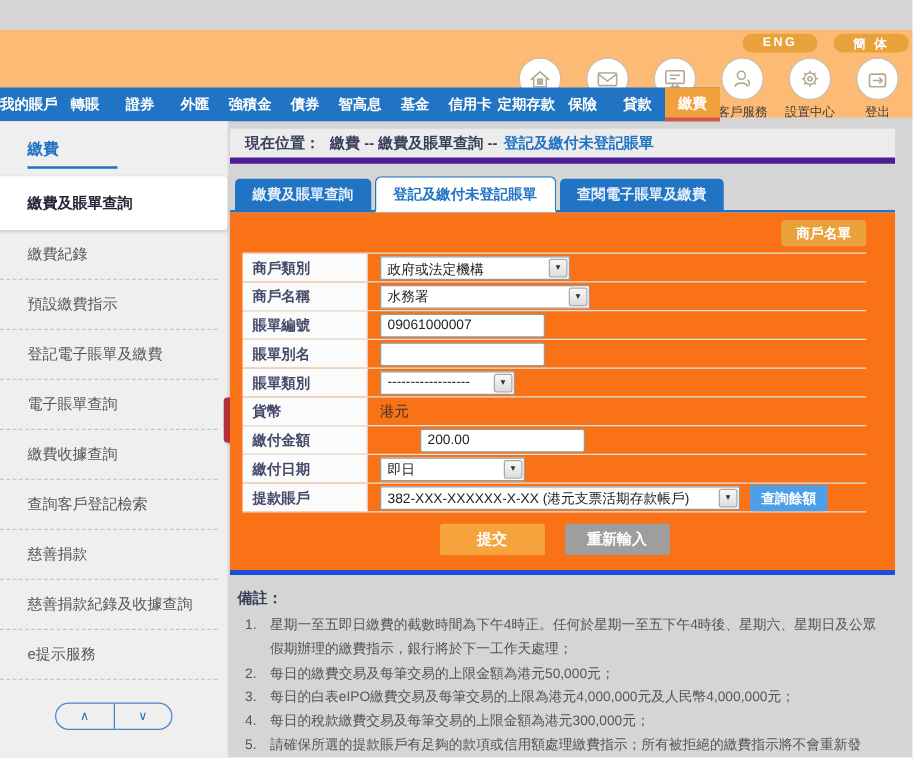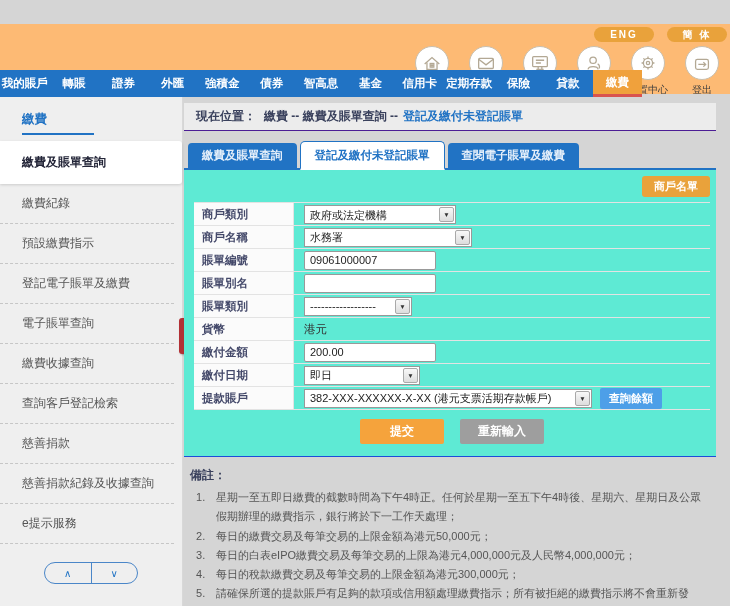--- a/index.html
+++ b/index.html
@@ -14,21 +14,21 @@
     font-weight:bold; border:none; border-radius:8px; display:flex; align-items:center;
     justify-content:center; letter-spacing:2px; cursor:pointer; }
   .quick-icons { position:absolute; top:22px; right:1px; display:flex; }
   .qitem { width:54px; display:flex; flex-direction:column; align-items:center; cursor:pointer; }
   .qcircle { width:34px; height:34px; border:1px solid #C9BFAE; border-radius:50%;
     display:flex; align-items:center; justify-content:center; background:#fff; }
   .qcircle svg { stroke:#B3A894; fill:none; stroke-width:1.4; }
   .qlabel { font-size:10px; color:#3d3d3d; margin-top:3px; white-space:nowrap; }
 
   
-  .nav { position:absolute; top:70px; left:0; width:642px; height:27px; background:#2173C4;
+  .nav { position:absolute; top:70px; left:0; width:576px; height:27px; background:#2173C4;
     display:flex; }
   .nav-item { flex:1; color:#fff; font-size:11.5px; font-weight:bold; display:flex;
     align-items:center; justify-content:center; cursor:pointer; white-space:nowrap; }
   .nav-item.active { background:#F0A13C; border-bottom:3px solid #D9534F; }
 
   
   .sidebar { position:absolute; top:97px; left:0; width:183px; height:509px;
     background:#EFEFEF; border-right:1px solid #D8D8D8; }
   .side-header { margin:14px 0 0 22px; padding-bottom:5px; width:72px; color:#2173C4;
     font-size:12.5px; font-weight:bold; border-bottom:2px solid #2173C4; }
@@ -38,35 +38,35 @@
     padding:13px 10px 13px 22px; border-bottom:none; box-shadow:0 1px 3px rgba(0,0,0,.15);
     border-radius:0 3px 3px 0; }
   .scroll-pill { position:absolute; left:44px; bottom:22px; width:94px; height:22px;
     border:1px solid #4A86C8; border-radius:12px; display:flex; background:#EFEFEF; }
   .scroll-half { flex:1; display:flex; align-items:center; justify-content:center;
     color:#2173C4; font-size:10px; cursor:pointer; }
   .scroll-half:first-child { border-right:1px solid #4A86C8; }
 
   
   .content { position:absolute; top:97px; left:184px; width:546px; height:509px; }
-  .breadcrumb { margin-top:6px; height:28px; background:#ECECEC; border-bottom:1px solid #4c1d95;
+  .breadcrumb { margin-top:6px; height:28px; background:#ECECEC; border-bottom:5px solid #4c1d95;
     display:flex; align-items:center; padding-left:12px; font-size:12px; font-weight:bold;
     color:#39405C; width:532px; }
   .breadcrumb .cur { color:#2173C4; margin-left:5px; }
   .breadcrumb .pathtxt { margin-left:8px; }
 
   .tabbar { margin-top:10px; width:532px; display:flex; align-items:flex-end;
     border-bottom:2px solid #2173C4; padding-left:4px; }
   .tab { height:25px; padding:0 14px; background:#2173C4; color:#E4EFFA; font-size:11.5px;
     font-weight:bold; display:flex; align-items:center; margin-right:3px;
     border-radius:4px 4px 0 0; cursor:pointer; white-space:nowrap; }
   .tab.active { background:#fff; color:#2173C4; border:1px solid #2173C4; border-bottom:2px solid #fff;
     margin-bottom:-2px; height:29px; border-radius:5px 5px 0 0; }
 
-  .whitecard { width:532px; background:#5eead4; padding:6px 6px 8px 10px; border-bottom:1px solid #1d4ed8; }
+  .whitecard { width:532px; background:#f97316; padding:6px 23px 8px 10px; border-bottom:4px solid #1d4ed8; }
   .merchant-row { display:flex; justify-content:flex-end; }
   .merchant-btn { background:#E9A23B; color:#fff; font-size:11px; font-weight:bold; border:none;
     border-radius:3px; padding:3px 12px; cursor:pointer; }
 
   .formtable { margin-top:5px; border-top:1px solid #E3E3E3; }
   .frow { display:flex; align-items:center; border-bottom:1px solid #E3E3E3; height:23px; }
   .flabel { width:100px; padding-left:8px; font-size:11.5px; color:#44496a; font-weight:bold;
     align-self:stretch; display:flex; align-items:center; border-right:1px solid #E3E3E3;
     background:#FBFBFB;text-align:right; }
   .ffield { display:flex; align-items:center; padding-left:10px; flex:1; }
@@ -270,21 +270,21 @@
           </div>
           <div class="frow">
             <div class="flabel">貨幣</div>
             <div class="ffield">
               <span class="ftext">港元</span>
             </div>
           </div>
           <div class="frow">
             <div class="flabel">繳付金額</div>
             <div class="ffield">
-              <input class="finput" type="text" value="200.00" style="width: 132px;">
+              <input class="finput" type="text" value="200.00" style="width: 132px; margin-left: 32px;">
             </div>
           </div>
           <div class="frow">
             <div class="flabel">繳付日期</div>
             <div class="ffield">
               <span class="fakeselect" style="width: 116px;">
                 <span>即日</span>
                 <span class="selcaret">▼</span>
               </span>
             </div>

